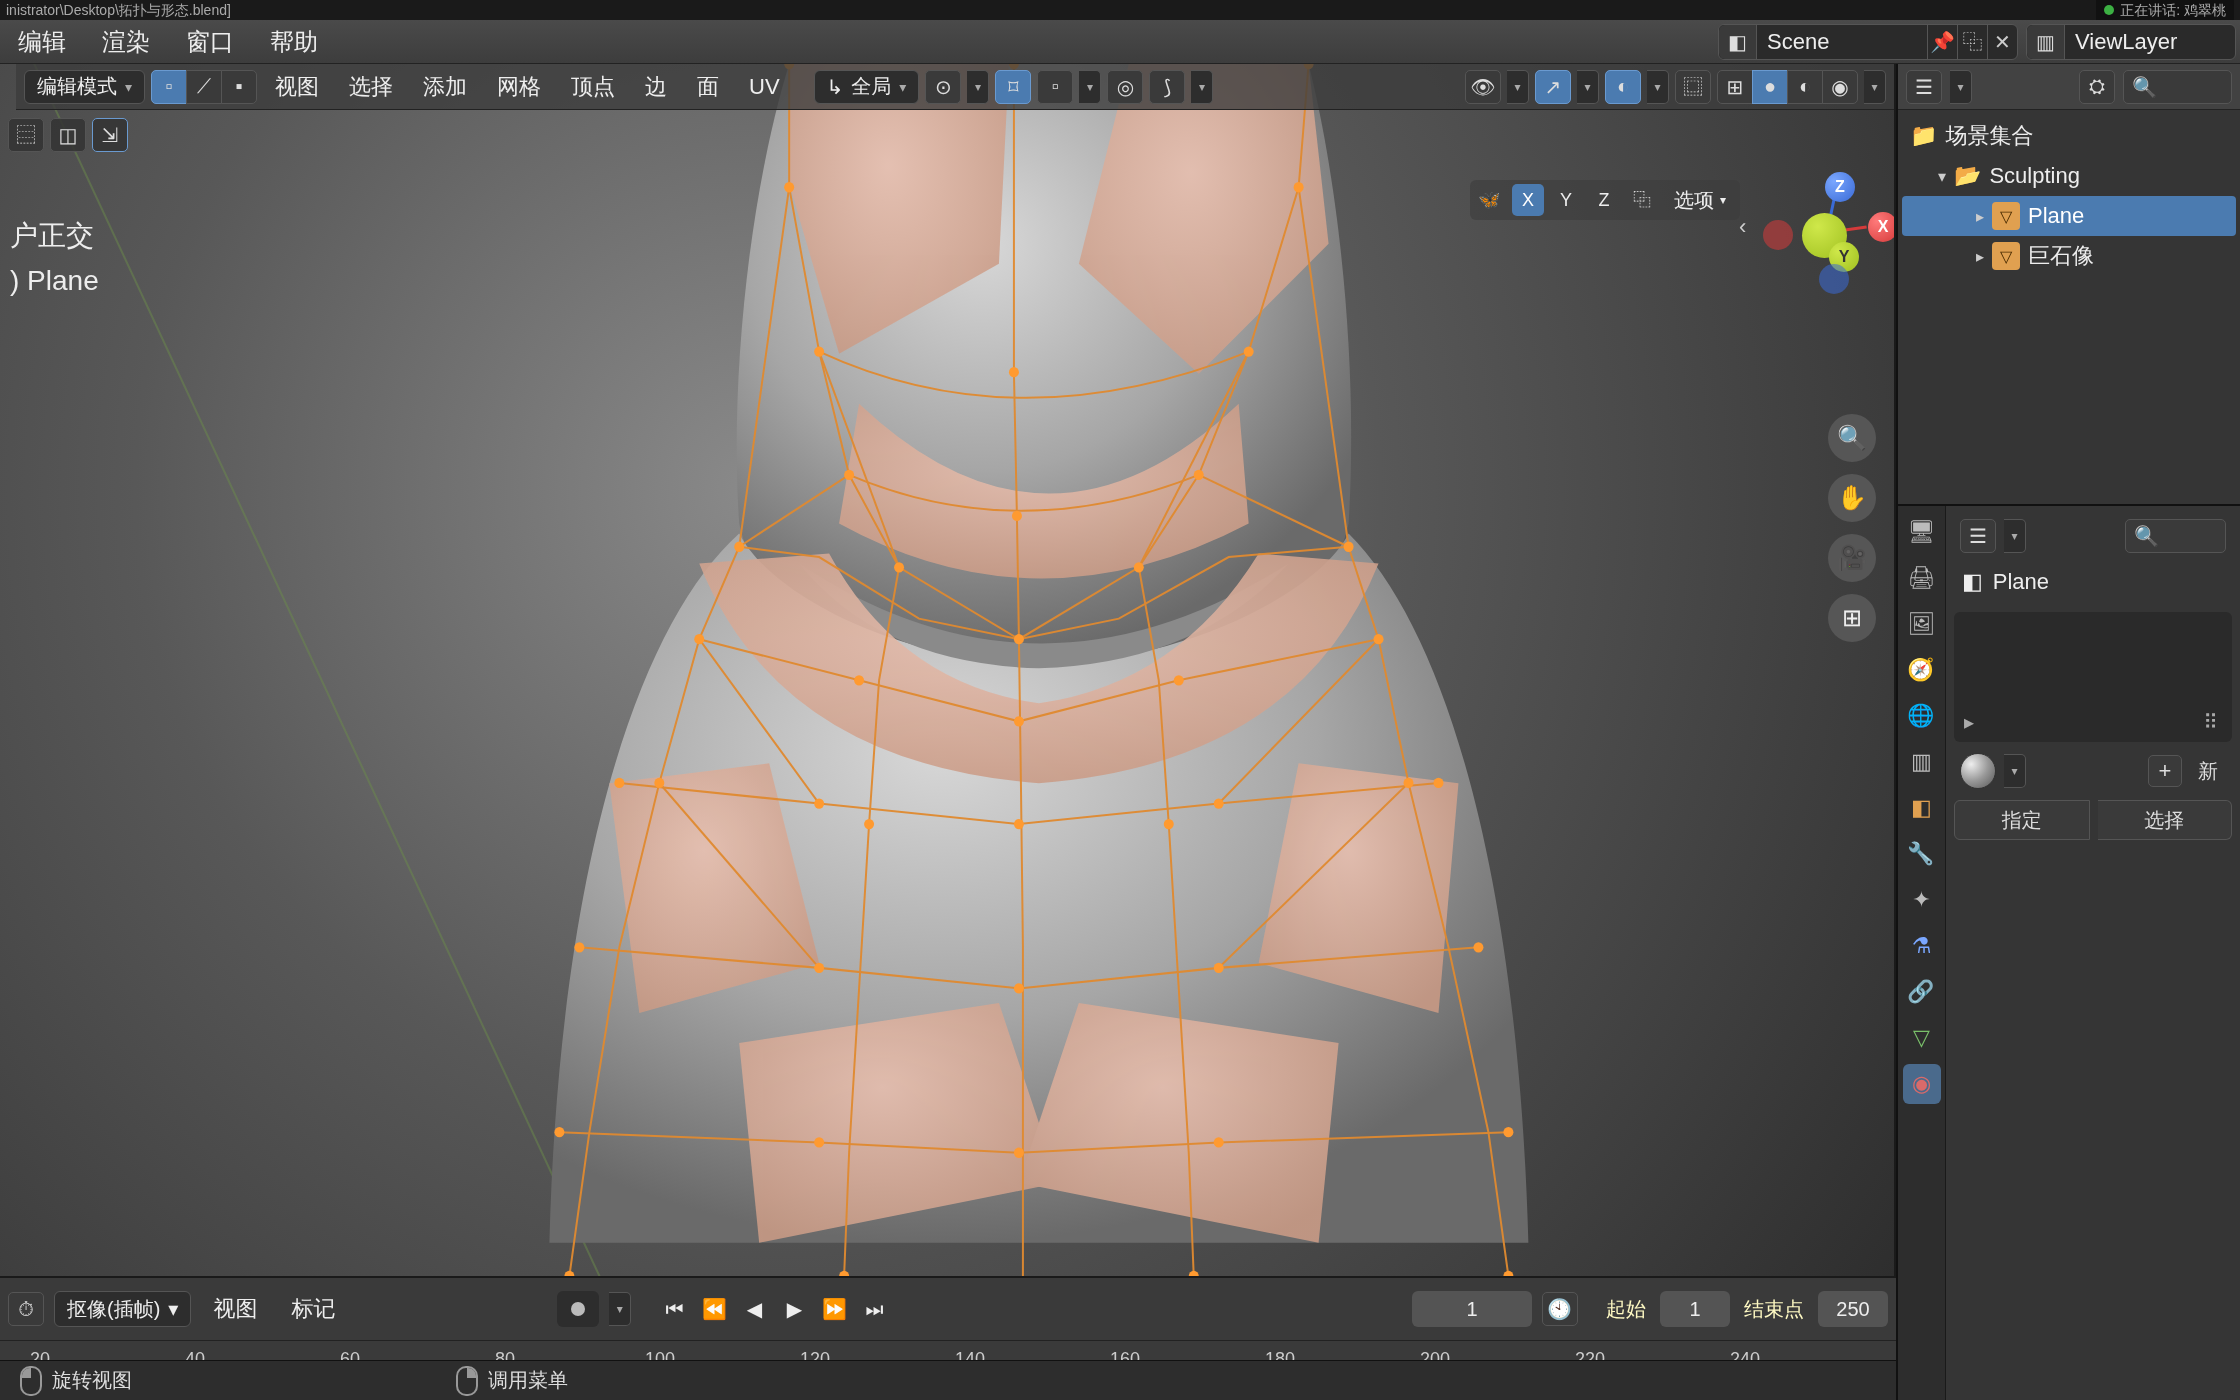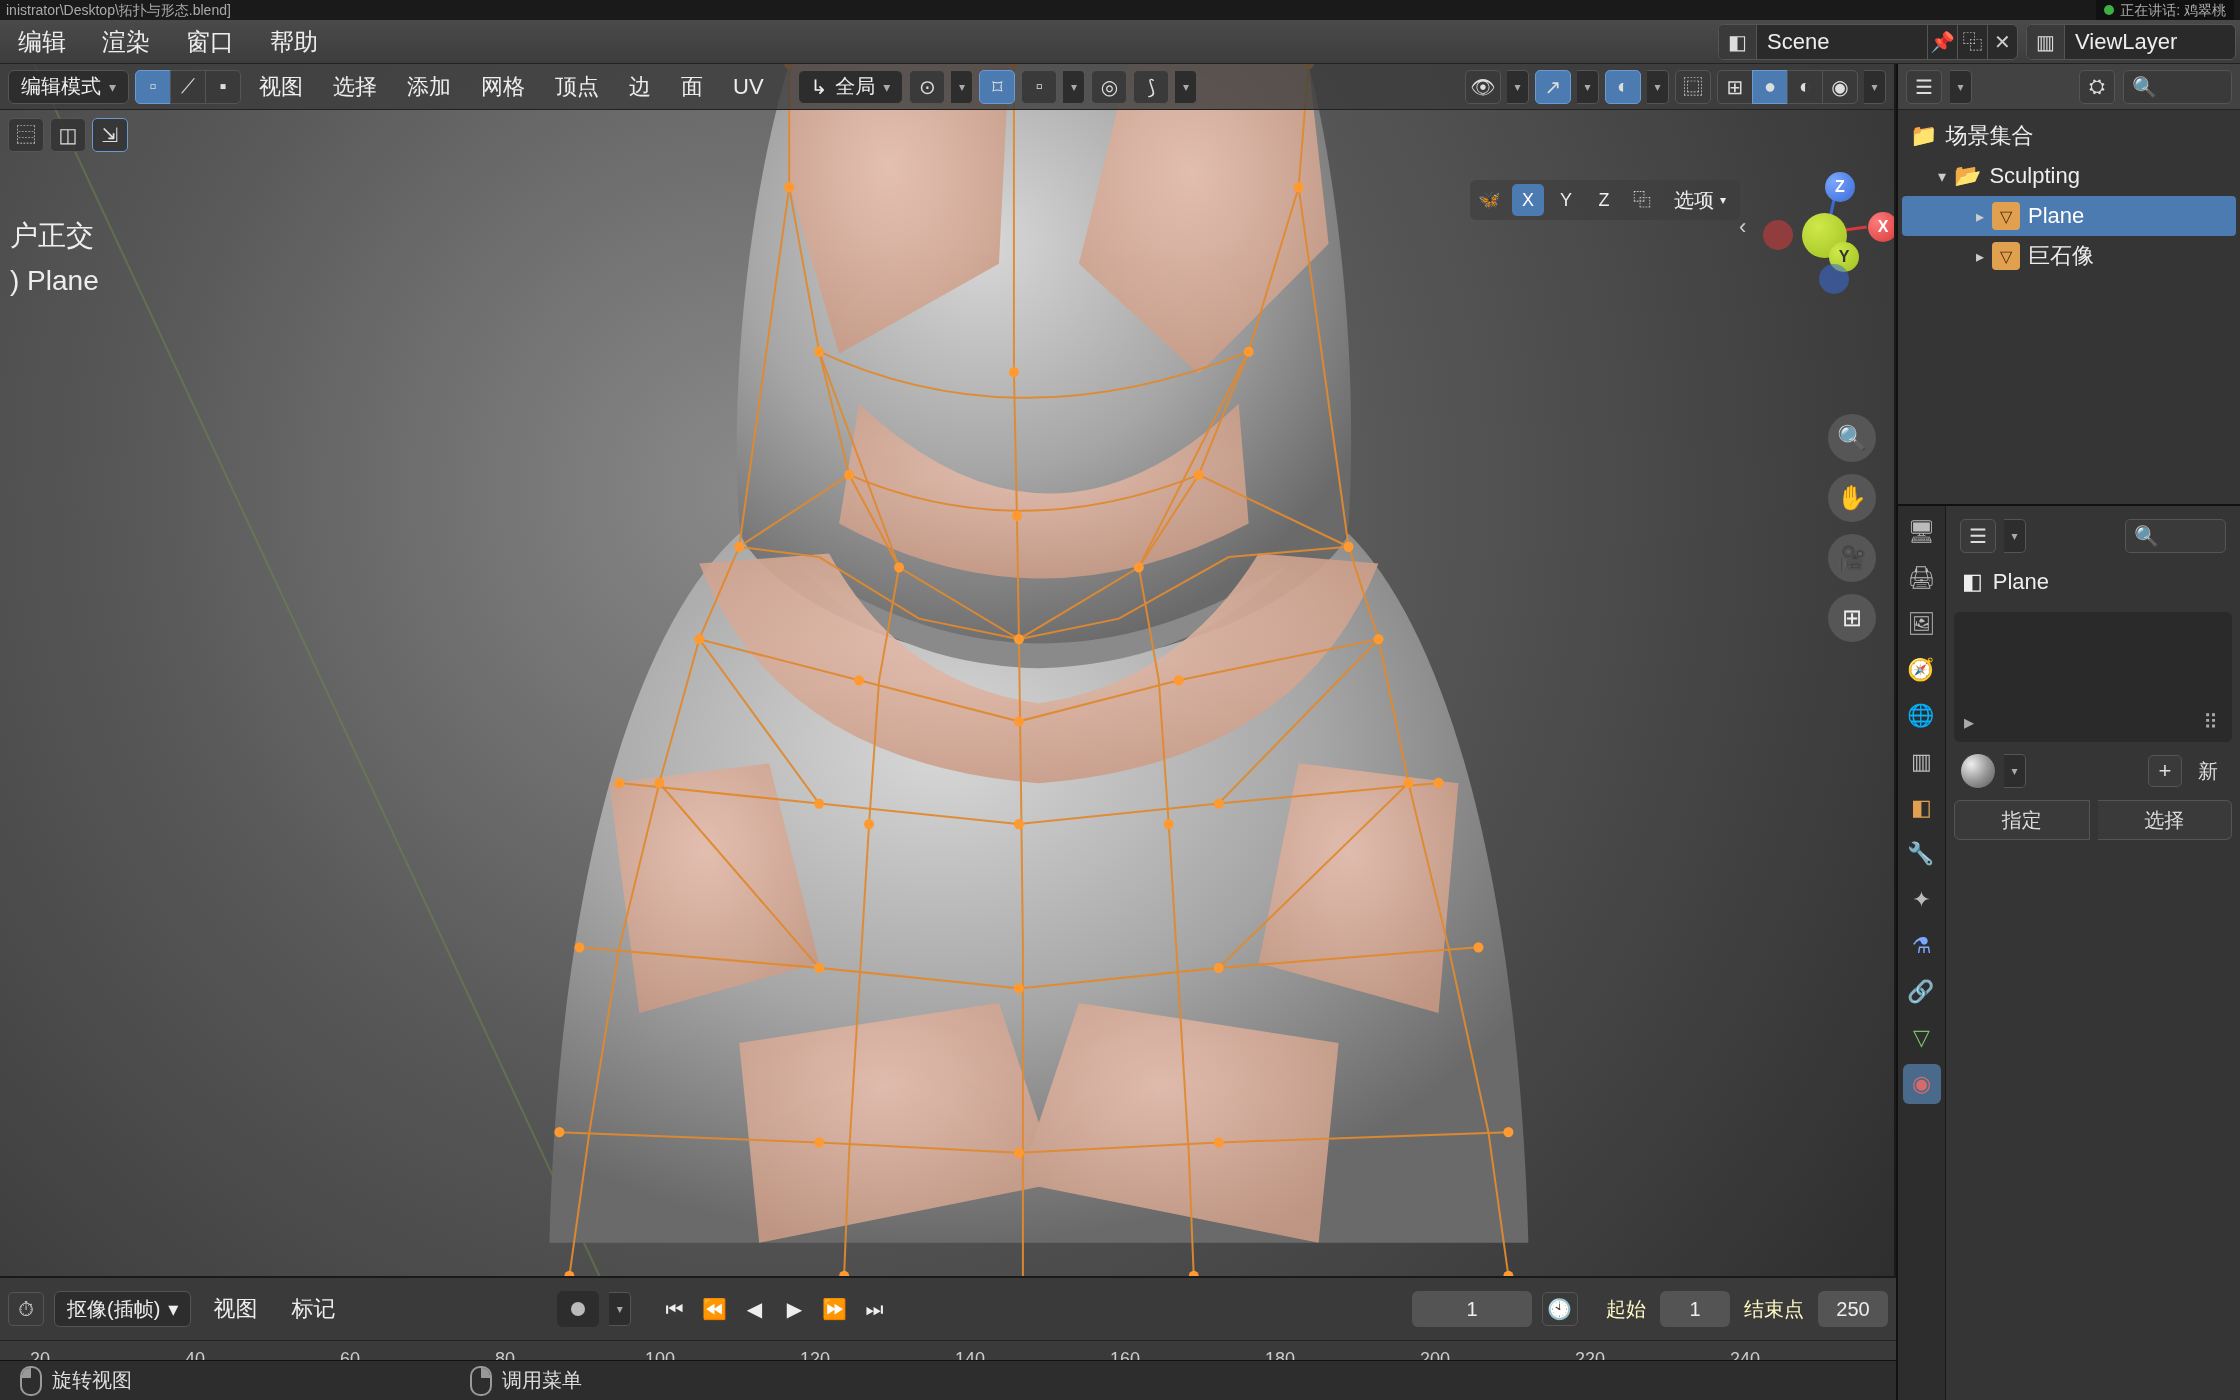--- a/index.html
+++ b/index.html
@@ -21,21 +21,21 @@
   .scene-field .icon, .layer-field .icon { width:38px; display:flex; align-items:center; justify-content:center; background:#3a3a3a; border-right:1px solid #555; height:100%; border-radius:6px 0 0 6px;}
   .scene-field input, .layer-field input { background:none; border:none; color:#eee; font-size:22px; padding:0 10px; width:170px; height:100%; }
   .scene-field .btn, .layer-field .btn { width:30px; height:100%; display:flex; align-items:center; justify-content:center; border-left:1px solid #555; color:#ccc;}
   .scene-field .pin { color:#ccc; }
 
   
   .main { display:grid; grid-template-columns: 1fr 344px; grid-template-rows: 1fr 64px 60px; height: calc(1400px - 20px - 44px); }
 
   
   .viewport { position:relative; background: radial-gradient(circle at 40% 35%, #8a8a8a 0%, #585858 45%, #2e2e2e 100%); grid-row:1; grid-column:1; overflow:hidden; border-right:2px solid #1a1a1a;}
-  .vp-header { position:absolute; top:0; left:0; right:0; height:46px; background:rgba(60,60,60,.8); display:flex; align-items:center; padding:0 8px; gap:6px; border-bottom:1px solid #222; z-index:20;}
+  .vp-header { position:absolute; top:0; left:16px; right:0; height:46px; background:rgba(60,60,60,.8); display:flex; align-items:center; padding:0 8px; gap:6px; border-bottom:1px solid #222; z-index:20;}
   .hdr-dropdown { display:flex; align-items:center; background:#2d2d2d; border-radius:6px; height:34px; padding:0 12px; gap:8px; color:#eee; font-size:20px; border:1px solid #555;}
   .hdr-dropdown .chev { font-size:14px; color:#aaa;}
   .hdr-iconbtn { width:36px; height:34px; background:#3a3a3a; border:1px solid #555; border-radius:5px; display:flex; align-items:center; justify-content:center; color:#ddd; }
   .hdr-iconbtn.on { background:#4b7bb0; border-color:#6a9ad0;}
   .btn-group { display:flex; }
   .btn-group .hdr-iconbtn { border-radius:0; margin-left:-1px; }
   .btn-group .hdr-iconbtn:first-child { border-radius:5px 0 0 5px; margin-left:0;}
   .btn-group .hdr-iconbtn:last-child { border-radius:0 5px 5px 0;}
   .hdr-text { color:#eee; padding:0 12px; font-size:22px; }
   .hdr-sep { width:10px; }
@@ -123,21 +123,21 @@
   .pbtn.rec .dot { width:14px; height:14px; background:#bbb; border-radius:50%;}
   .frame-field { height:36px; background:#545454; border-radius:6px; display:flex; align-items:center; justify-content:center; color:#eee; font-size:20px; padding:0 20px; min-width:120px; margin-left:auto;}
   .frame-grp { display:flex; gap:4px; margin-left:8px;}
   .fg-label { display:flex; align-items:center; padding:0 10px; color:#fef9c3;}
   .fg-val { height:36px; min-width:70px; background:#545454; border-radius:6px; display:flex; align-items:center; justify-content:center; color:#eee; padding:0 16px;}
 
   .ruler { grid-row:3; grid-column:1; background:#3a3a3a; border-top:1px solid #222; position:relative;}
   .ruler .tick { position:absolute; top:8px; font-size:18px; color:#ccc; transform:translateX(-50%);}
   
   
-  .status { position:fixed; bottom:0; left:0; right:344px; height:40px; background:#2d2d2d; display:flex; align-items:center; gap:38px; padding:0 20px; color:#ddd; font-size:20px; border-top:1px solid #111;}
+  .status { position:fixed; bottom:0; left:0; right:344px; height:40px; background:#2d2d2d; display:flex; align-items:center; gap:24px; padding:0 20px; color:#ddd; font-size:20px; border-top:1px solid #111;}
   .status .hint { display:flex; align-items:center; gap:10px;}
   .status .mouse-ico { width:22px; height:30px; border:2px solid #999; border-radius:10px; position:relative;}
   .status .mouse-ico.left::before { content:''; position:absolute; left:0; top:0; width:50%; height:40%; background:#999; border-radius:8px 0 0 0;}
   .status .mouse-ico.right::before { content:''; position:absolute; right:0; top:0; width:50%; height:40%; background:#999; border-radius:0 8px 0 0;}
 
   svg.mesh-svg { width:100%; height:100%; }
   
 </style>
 </head>
 <body>

